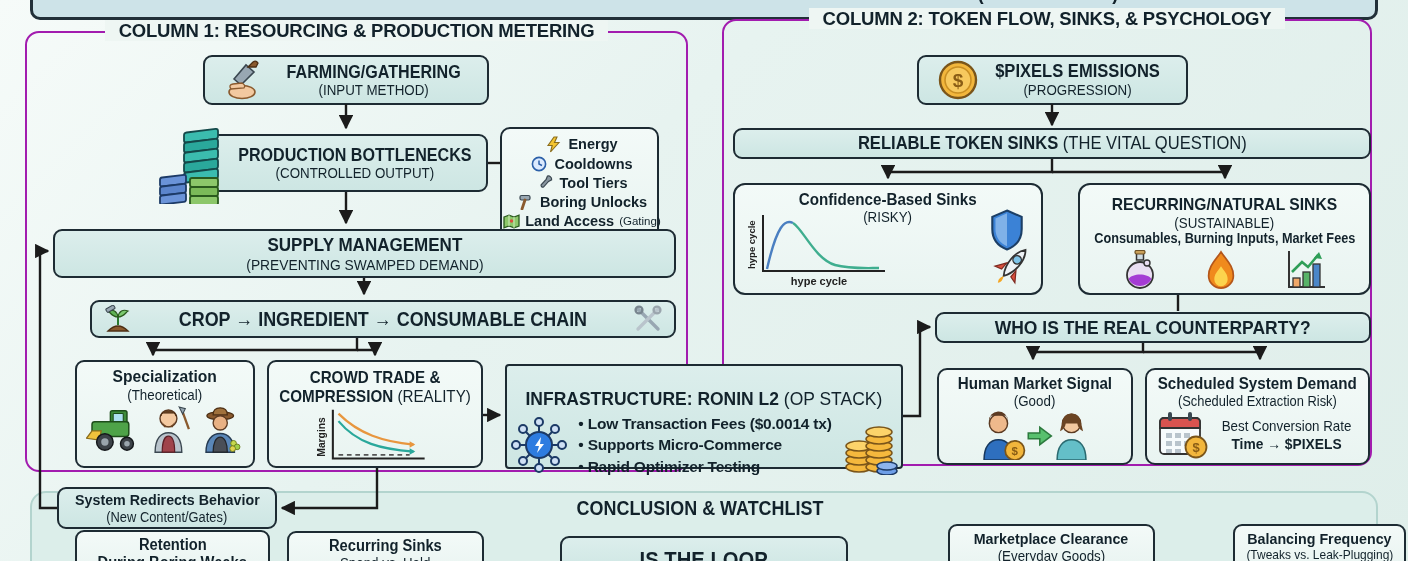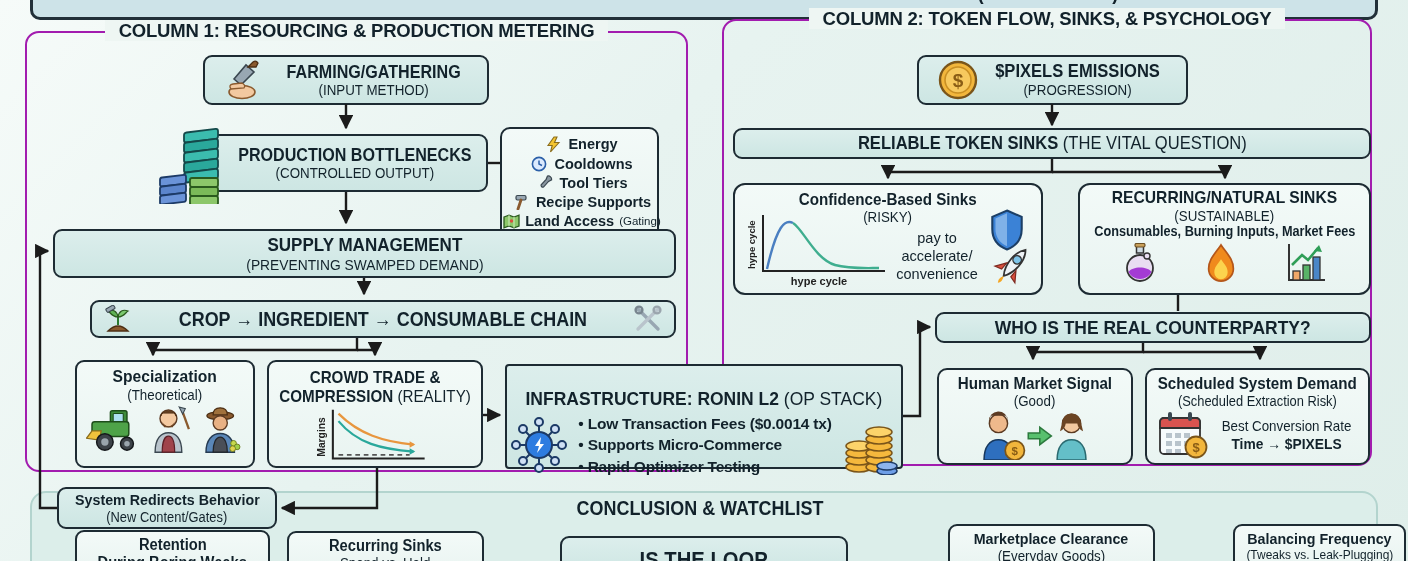--- a/index.html
+++ b/index.html
@@ -130,21 +130,21 @@
           <path d="M5.2,1.2 a3.4,3.4 0 0,1 5.6,0 L9.6,4.5 V12 a1.8,1.8 0 0,1 -3.2,0 V4.5 Z" fill="#8a97a1" stroke="#3a4750" stroke-width="1.2"></path>
         </g>
       </svg>
     <span style="font-size:14.5px;font-weight:600;">Tool Tiers</span>
   </div>
   <div class="grow">
     <svg width="16" height="16" viewBox="0 0 16 16">
         <rect x="3" y="1.5" width="10" height="4.5" rx="1.5" fill="#98a7b2" stroke="#3a4750" stroke-width="1.2"></rect>
         <path d="M8,6 L5,15" stroke="#8a5a2e" stroke-width="2.8" stroke-linecap="round"></path>
       </svg>
-    <span style="font-size:14.5px;font-weight:600;">Recipe Supports</span>
+    <span style="font-size:14.5px;font-weight:600;">Boring Unlocks</span>
   </div>
   <div class="grow" style="gap:5px;">
     <svg width="17" height="15" viewBox="0 0 17 15">
         <path d="M1,3 L6,1.2 L11,3 L16,1.2 V12 L11,13.8 L6,12 L1,13.8 Z" fill="#8cc76a" stroke="#2a5a1e" stroke-width="1.3"></path>
         <path d="M6,1.2 V12 M11,3 V13.8" stroke="#bfe3a8" stroke-width="1.3"></path>
         <circle cx="8.5" cy="7" r="1.7" fill="#d94f3d"></circle>
       </svg>
     <span style="font-size:14.5px;font-weight:600;">Land Access</span>
     <span style="font-size:11.5px;">(Gating)</span>
   </div>
@@ -318,37 +318,32 @@
     <path d="M22,4 V60 H144" stroke="#222" stroke-width="2" fill="none"></path>
     <text transform="rotate(-90)" x="-58" y="14" font-size="9.5" font-weight="bold" fill="#222">hype cycle</text>
     <text x="78" y="74" text-anchor="middle" font-size="11" font-weight="bold" fill="#222">hype cycle</text>
     <path d="M26,58 C36,14 44,8 52,12" stroke="#4a7fc1" stroke-width="2.4" fill="none"></path>
     <path d="M52,12 C62,18 74,48 94,54 C108,58 126,57 138,57" stroke="#3fae8f" stroke-width="2.4" fill="none"></path>
   </svg>
   <svg class="abs" style="right:16px;top:24px;" width="36" height="42" viewBox="0 0 34 40">
     <path d="M17,1.5 L31,7.5 V19 C31,29 25,35.5 17,38.5 C9,35.5 3,29 3,19 V7.5 Z" fill="#3b82d6" stroke="#1c3f66" stroke-width="2"></path>
     <path d="M17,4 L6,9 V19 C6,27 10.5,32.5 17,35.5 Z" fill="#7fb1e8"></path>
   </svg>
-  <div class="abs" style="right:52px;top:44px;width:104px;text-align:center;font-size:14.5px;line-height:1.25;">
-    <div>pay to</div>
-    <div>accelerate/</div>
-    <div>convenience</div>
-  </div>
   <svg class="abs" style="right:8px;bottom:4px;" width="42" height="46" viewBox="0 0 42 46">
     <g transform="rotate(40 21 23)">
       <path d="M21,2 C28,10 28,26 21,36 C14,26 14,10 21,2 Z" fill="#eef3f6" stroke="#333" stroke-width="1.8"></path>
       <circle cx="21" cy="15" r="4.2" fill="#7ec4e8" stroke="#333" stroke-width="1.4"></circle>
       <path d="M15,24 L8,34 L15,32 Z" fill="#d94f3d" stroke="#7e2a20" stroke-width="1.2"></path>
       <path d="M27,24 L34,34 L27,32 Z" fill="#d94f3d" stroke="#7e2a20" stroke-width="1.2"></path>
       <path d="M21,36 C19,40 19,42 21,45 C23,42 23,40 21,36 Z" fill="#f5a623"></path>
     </g>
   </svg>
 </div>
 
-<div class="box lite" style="left:1078px;top:183px;width:293px;height:112px;border-width:2px;border-radius:12px;justify-content:flex-start;padding-top:3px;">
+<div class="box lite" style="left:1078px;top:183px;width:293px;height:112px;border-width:2px;border-radius:12px;justify-content:flex-start;padding-top:10px;">
   <div class="b cond" style="font-size:17px;">RECURRING/NATURAL SINKS</div>
   <div class="cond" style="font-size:14.5px;">(SUSTAINABLE)</div>
   <div class="cond" style="font-size:13.8px;font-weight:600;white-space:nowrap;">Consumables, Burning Inputs, Market Fees</div>
   <div class="row" style="gap:48px;margin-top:3px;">
     <svg width="32" height="40" viewBox="0 0 32 40">
       <rect x="12.5" y="1" width="7" height="9" fill="#cfdbe2" stroke="#333" stroke-width="1.5"></rect>
       <rect x="11" y="0.5" width="10" height="3.5" rx="1.5" fill="#c9a05a" stroke="#6e5124" stroke-width="1.2"></rect>
       <circle cx="16" cy="25" r="13" fill="#e9def2" stroke="#333" stroke-width="1.8"></circle>
       <path d="M4.5,29 A13,13 0 0,0 27.5,29 C24,23 8,23 4.5,29 Z" fill="#a43bd4"></path>
       <circle cx="23" cy="13" r="3" fill="#e9def2" stroke="#333" stroke-width="1.4"></circle>

